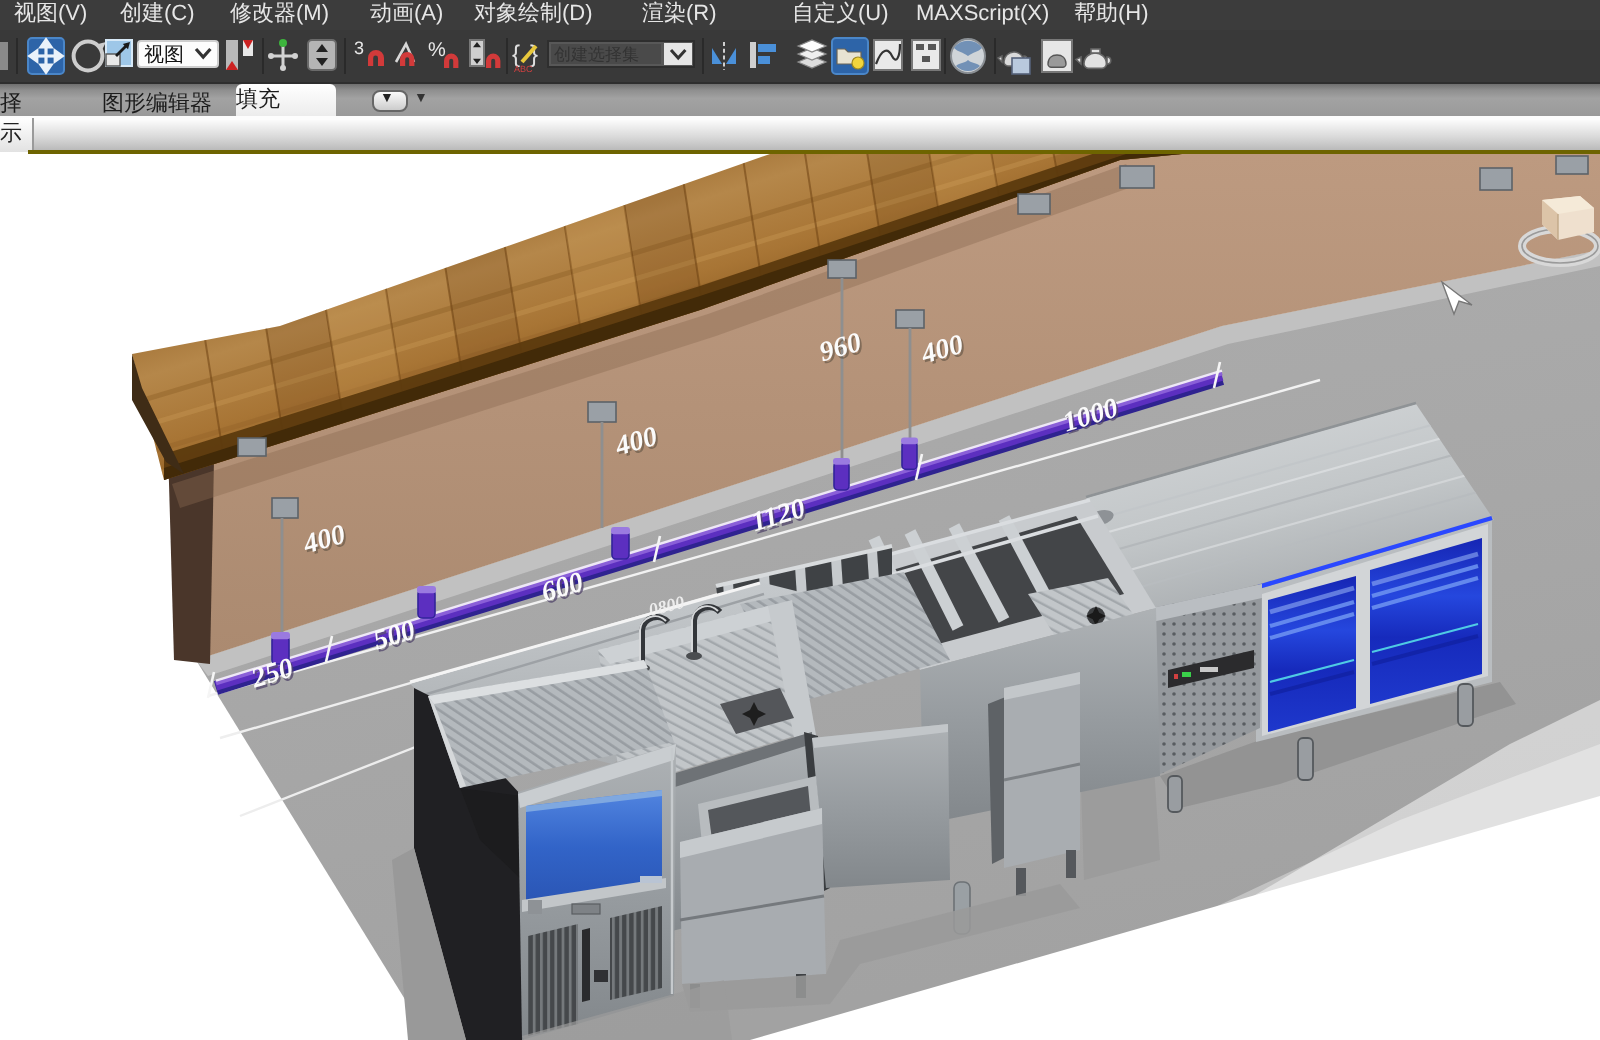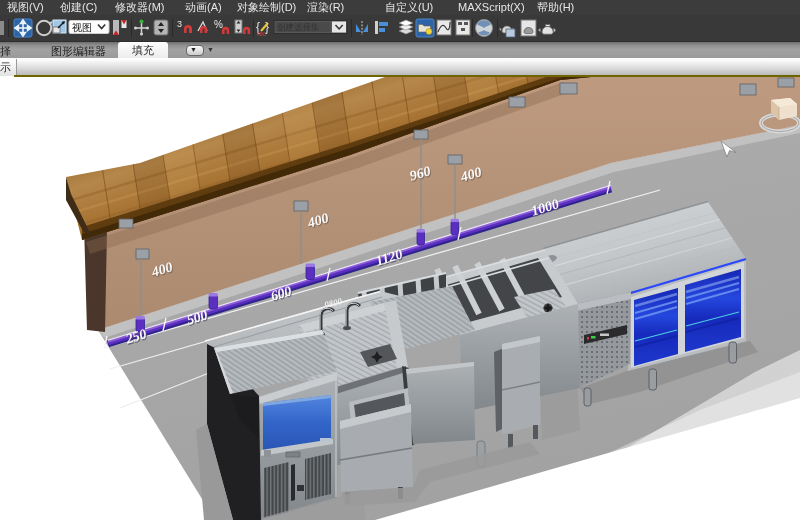--- a/index.html
+++ b/index.html
@@ -11,22 +11,22 @@
 background:linear-gradient(#6f6f6f,#8f8f8f 20%,#a2a2a2 45%,#9a9a9a);color:#1c1c1c;font-size:11px;}
 #ribbon{position:absolute;left:0;top:58px;width:800px;height:19px;}
 </style></head>
 <body>
 <div id="menubar">
  <span style="left:7px">视图(V)</span>
  <span style="left:60px">创建(C)</span>
  <span style="left:115px">修改器(M)</span>
  <span style="left:185px">动画(A)</span>
  <span style="left:237px">对象绘制(D)</span>
- <span style="left:307px">渲染(R)</span>
- <span style="left:385px">自定义(U)</span>
+ <span style="left:321px">渲染(R)</span>
+ <span style="left:396px">自定义(U)</span>
  <span style="left:458px">MAXScript(X)</span>
  <span style="left:537px">帮助(H)</span>
 </div>
 <div id="toolbar">
 <svg width="800" height="27" viewBox="0 0 800 27">
  <rect x="0" y="0" width="800" height="27" fill="#393939"></rect>
 
  <rect x="0" y="6" width="4" height="14" fill="#8a8a8a"></rect>
  <rect x="8" y="4" width="1" height="18" fill="#2a2a2a"></rect>
 
@@ -140,21 +140,21 @@
   <path d="M540.5 13.5l-2.5 1.2 2.5 2.3z"></path>
         <path d="M553.5 13.5c2.5 0 2.5 3.5 0 3.5z"></path>
   <rect x="545.5" y="9.5" width="4.5" height="2"></rect>
  </g>
  <rect x="0" y="26" width="800" height="1" fill="#2e2e2e"></rect>
 </svg>
 </div>
 <div id="tabrow">
  <span style="position:absolute;left:0px;top:2px">择</span>
  <span style="position:absolute;left:51px;top:2px">图形编辑器</span>
- <div style="position:absolute;left:118px;top:0px;width:50px;height:16px;background:linear-gradient(#ffffff,#ececec);border-radius:3px 3px 0 0;text-align:center;line-height:16px;">填充</div>
+ <div style="position:absolute;left:118px;top:0px;width:50px;height:16px;background:linear-gradient(#ffffff,#ececec);border-radius:3px 3px 0 0;text-align:left;line-height:16px;">填充</div>
  <div style="position:absolute;left:186px;top:3px;width:16px;height:9px;background:linear-gradient(#fafafa,#cccccc);border:1px solid #666;border-radius:4px;"></div>
  <div style="position:absolute;left:190px;top:3.5px;font-size:7px;color:#222;">▼</div>
  <div style="position:absolute;left:207px;top:3.5px;font-size:7px;color:#333;">▼</div>
 </div>
 <div id="ribbon">
 
 <div style="position:absolute;left:0;top:0;width:800px;height:1.5px;background:#fdfdfd"></div>
 <div style="position:absolute;left:0;top:1.5px;width:800px;height:16px;background:linear-gradient(#fbfbfb,#d8d8d8 55%,#b5b5b5)"></div>
 <div style="position:absolute;left:0;top:0.5px;width:16px;height:17px;background:linear-gradient(#ffffff,#e2e2e2);border-right:1px solid #9a9a9a;font-size:11px;color:#222;line-height:17px;">示</div>
 <div style="position:absolute;left:14px;top:17.2px;width:786px;height:1.6px;background:#6e6400"></div>

